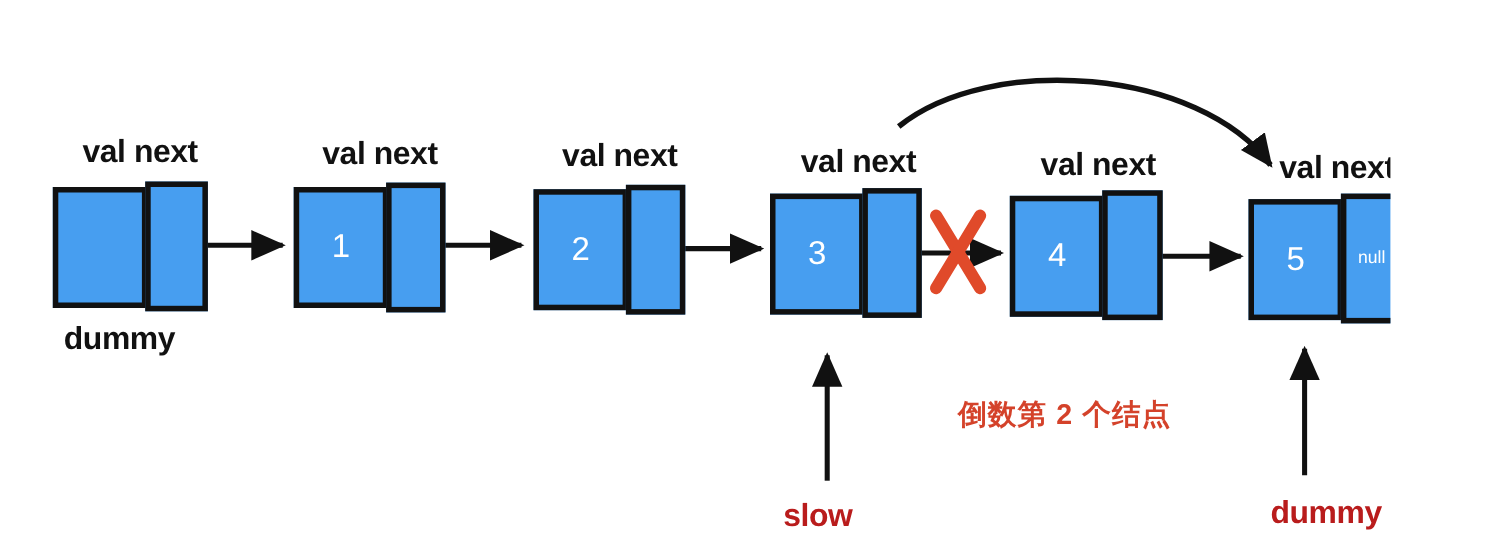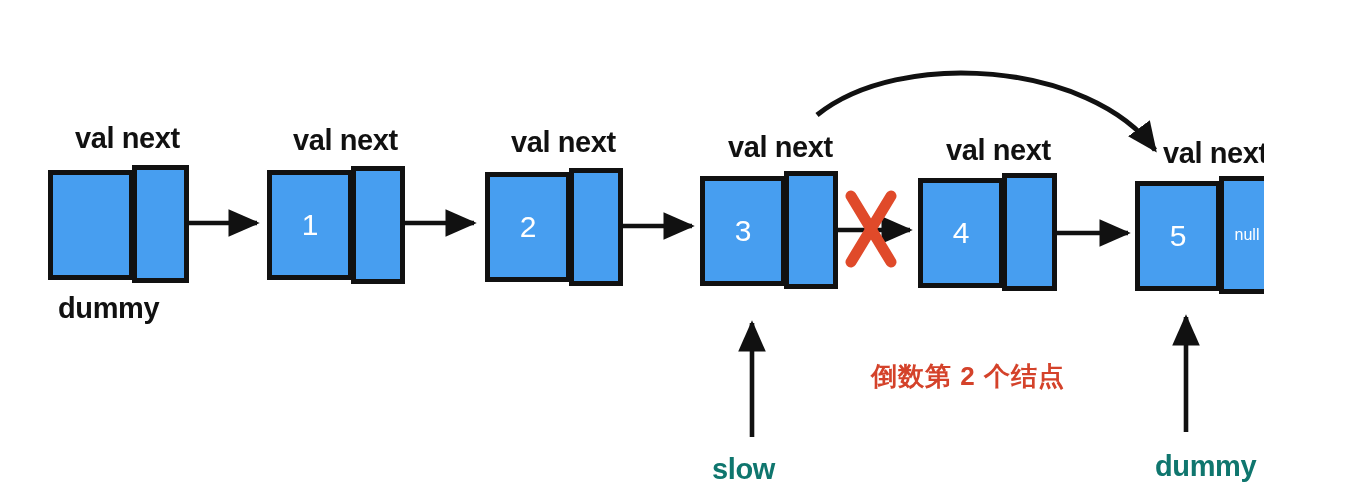--- a/index.html
+++ b/index.html
@@ -51,21 +51,21 @@
     font-size: 29px;
     font-weight: bold;
     color: #111111;
     white-space: nowrap;
     letter-spacing: -0.4px;
   }
   .ptr-label {
     position: absolute;
     font-size: 29px;
     font-weight: bold;
-    color: #0f766e;
+    color: #b91c1c;
     white-space: nowrap;
     letter-spacing: -0.4px;
   }
   .cn-label {
     position: absolute;
     font-size: 26px;
     font-weight: bold;
     color: #D4422A;
     white-space: nowrap;
     letter-spacing: 1px;

